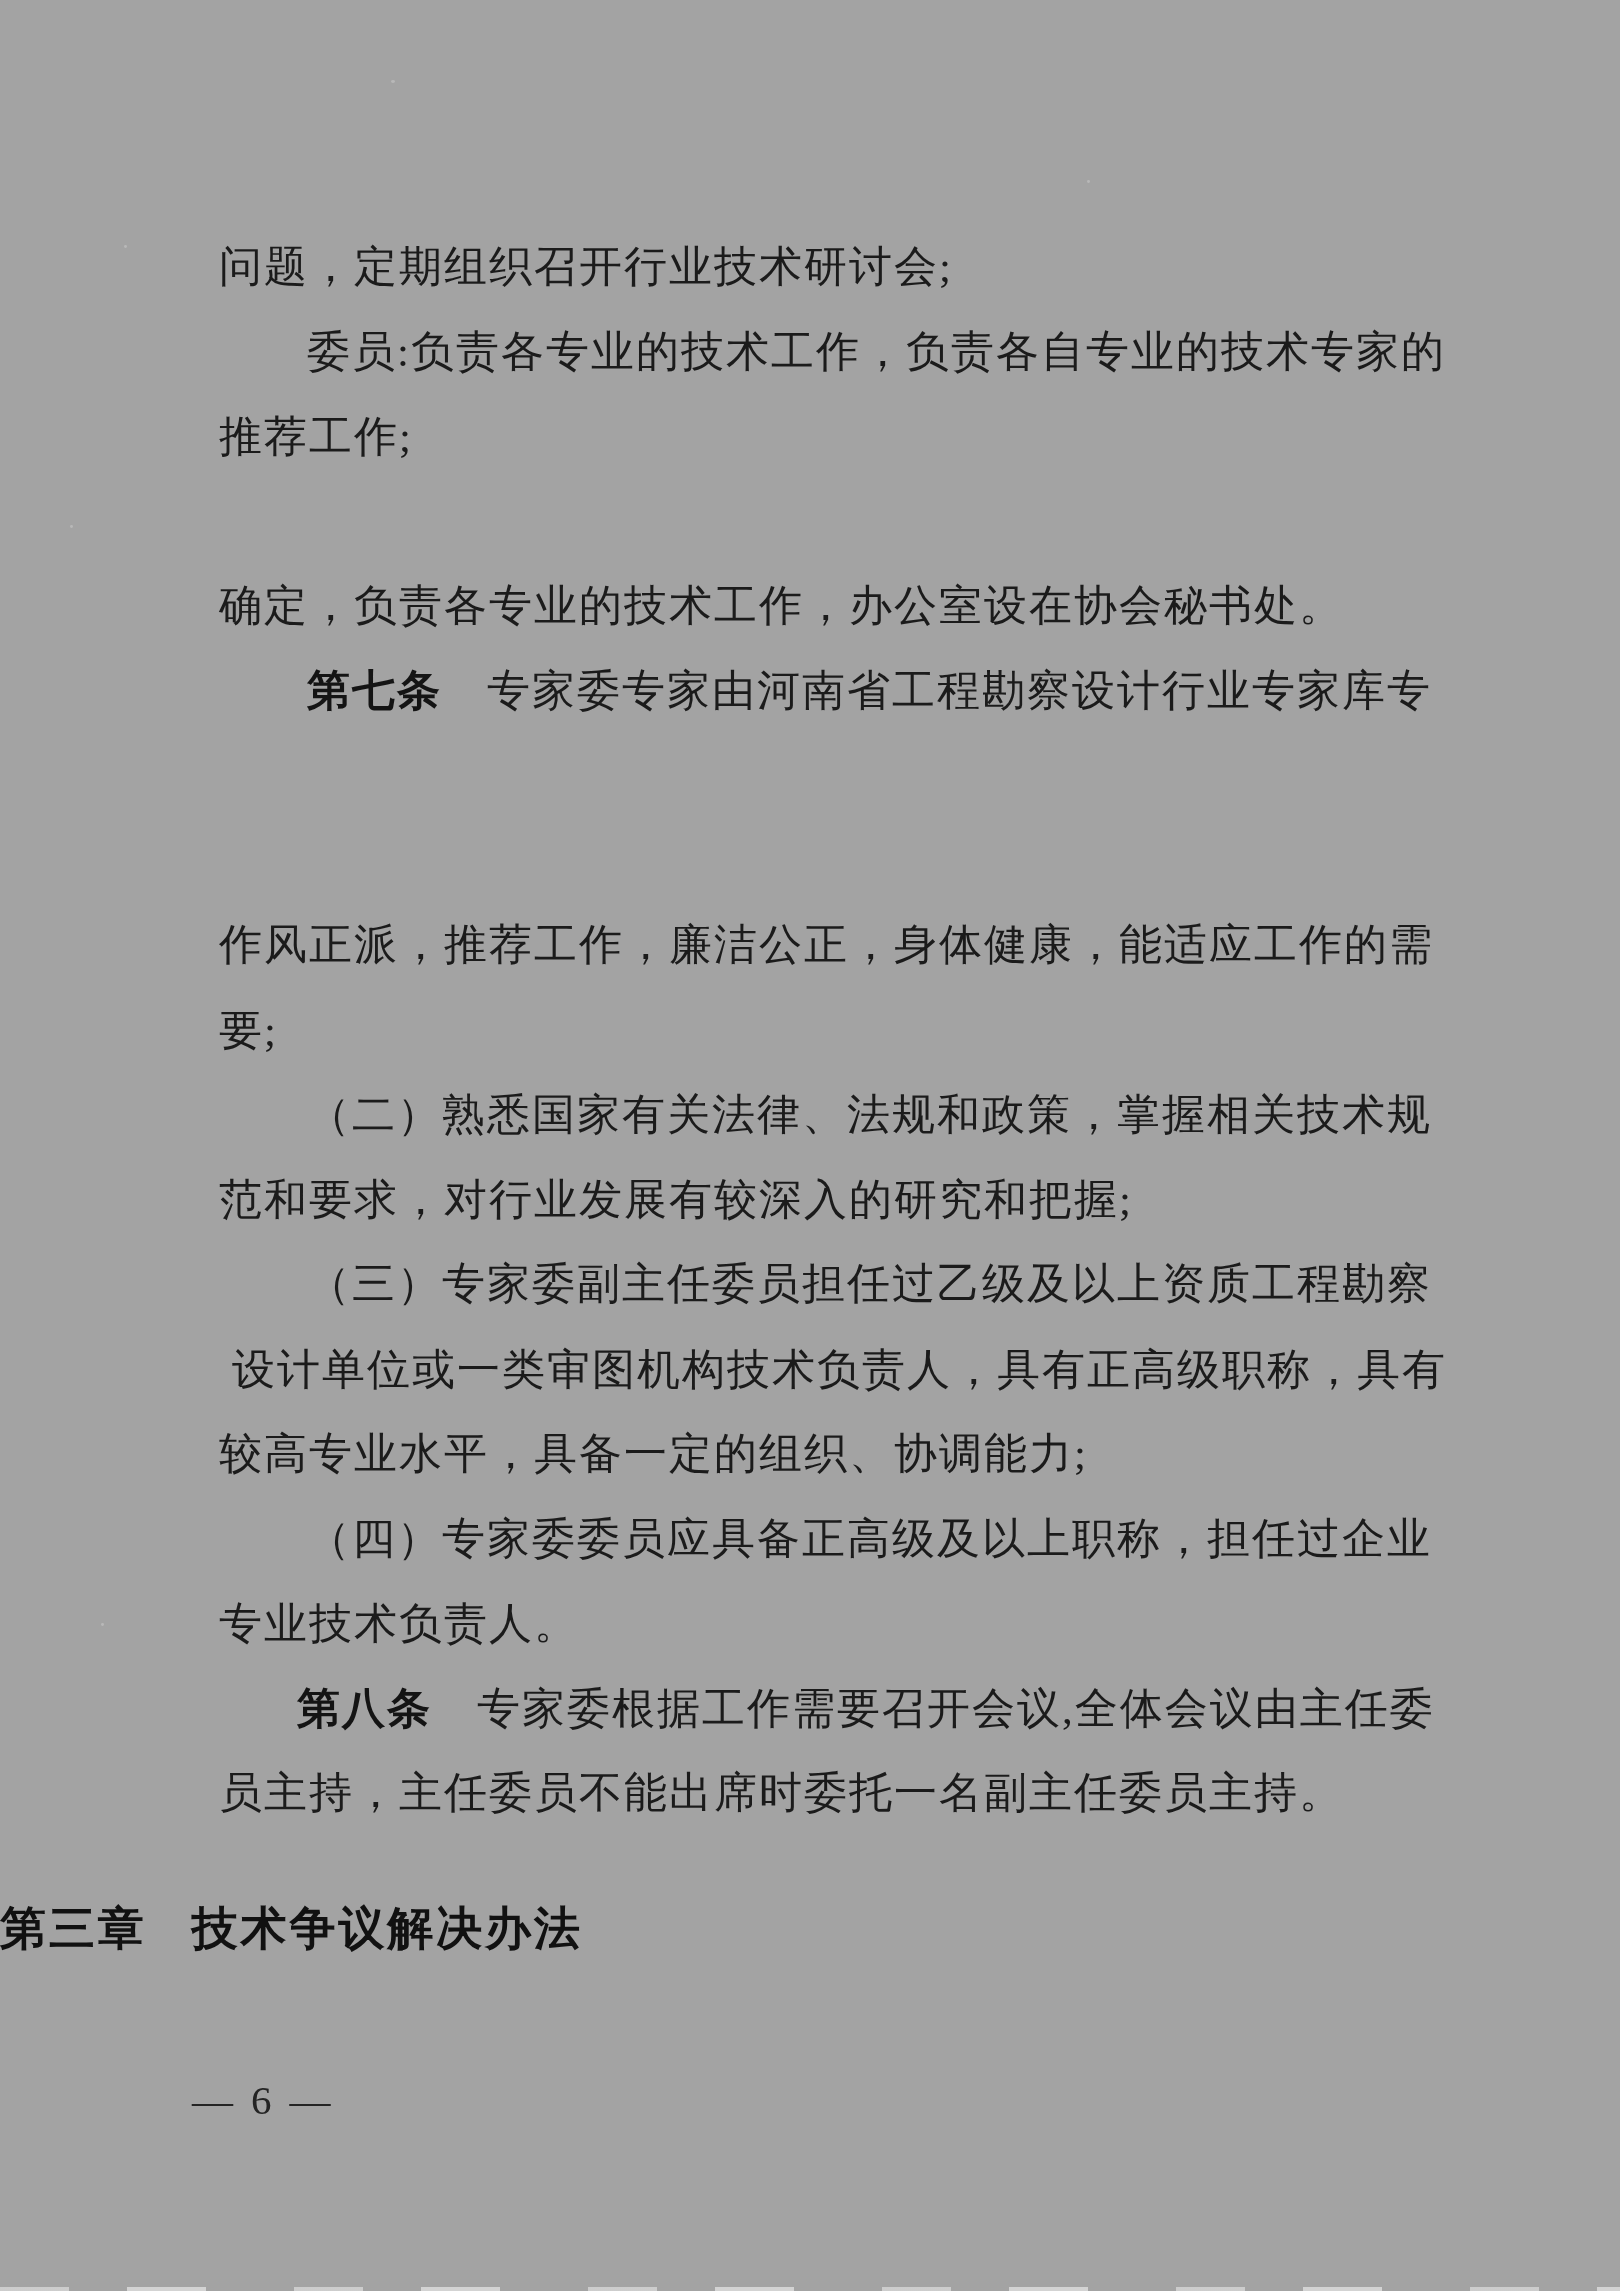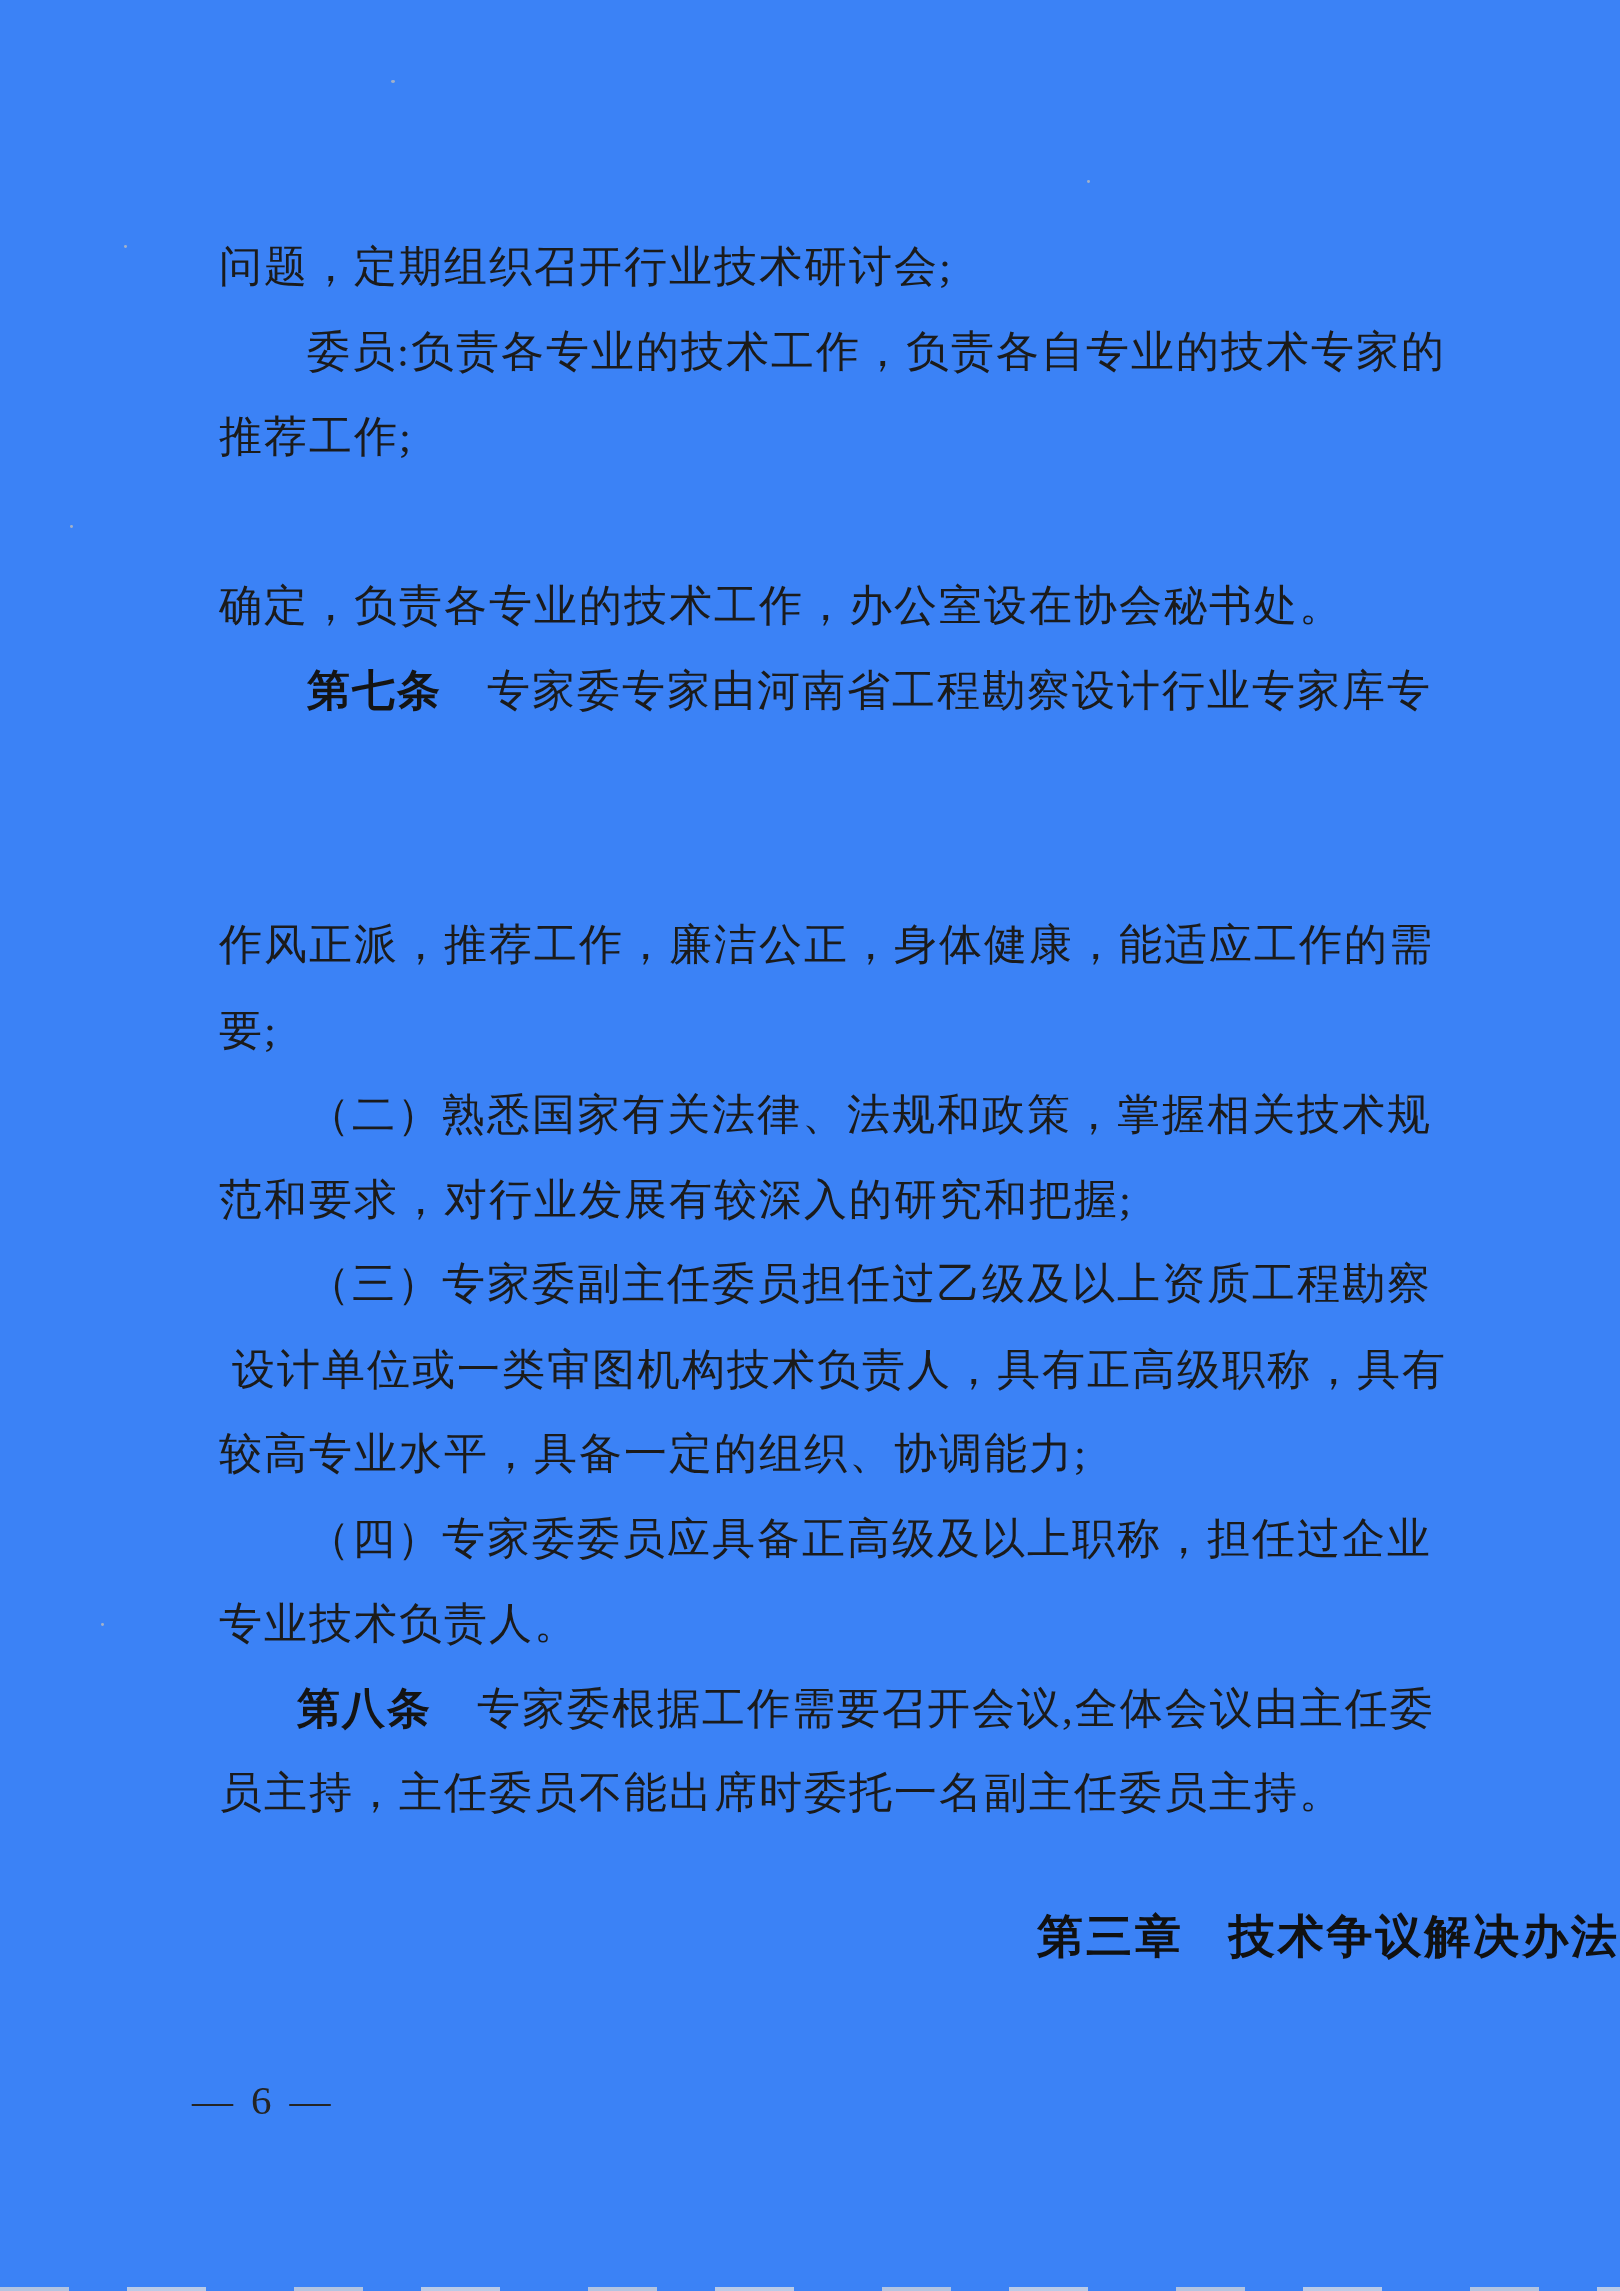--- a/index.html
+++ b/index.html
@@ -1,20 +1,20 @@
 <!DOCTYPE html>
 <html><head>
 <meta charset="utf-8">
 <style>
   html, body { margin: 0; padding: 0; background: #ffffff; }
   .page {
     position: relative;
     width: 1620px;
     height: 2292px;
-    background: #3b82f6;
+    background: #a3a3a3;
     overflow: hidden;
     font-family: "Liberation Serif", "DejaVu Serif", serif;
   }
   .line {
     position: absolute;
     font-family: "Liberation Serif", "DejaVu Serif", serif;
     font-size: 43px;
     line-height: 1.1;
     letter-spacing: 2px;
     color: #1b1b1b;
@@ -22,28 +22,27 @@
   }
   .line .lead {
     font-weight: 700;
     color: #141414;
   }
   .heading {
     position: absolute;
     top: 1898px;
     left: 0;
     width: 100%;
-    text-align: right;
+    text-align: left;
     font-family: "Liberation Sans", "DejaVu Sans", sans-serif;
     font-weight: 700;
     font-size: 46px;
     letter-spacing: 2.9px;
     color: #111111;
     white-space: nowrap;
-    margin-top: 8px;
   }
   .heading .heading-title { margin-left: 45px; }
   .pagenum {
     position: absolute;
     top: 2076px;
     left: 192px;
     font-family: "Liberation Serif", "DejaVu Serif", serif;
     font-size: 41px;
     letter-spacing: 3.9px;
     color: #242424;

